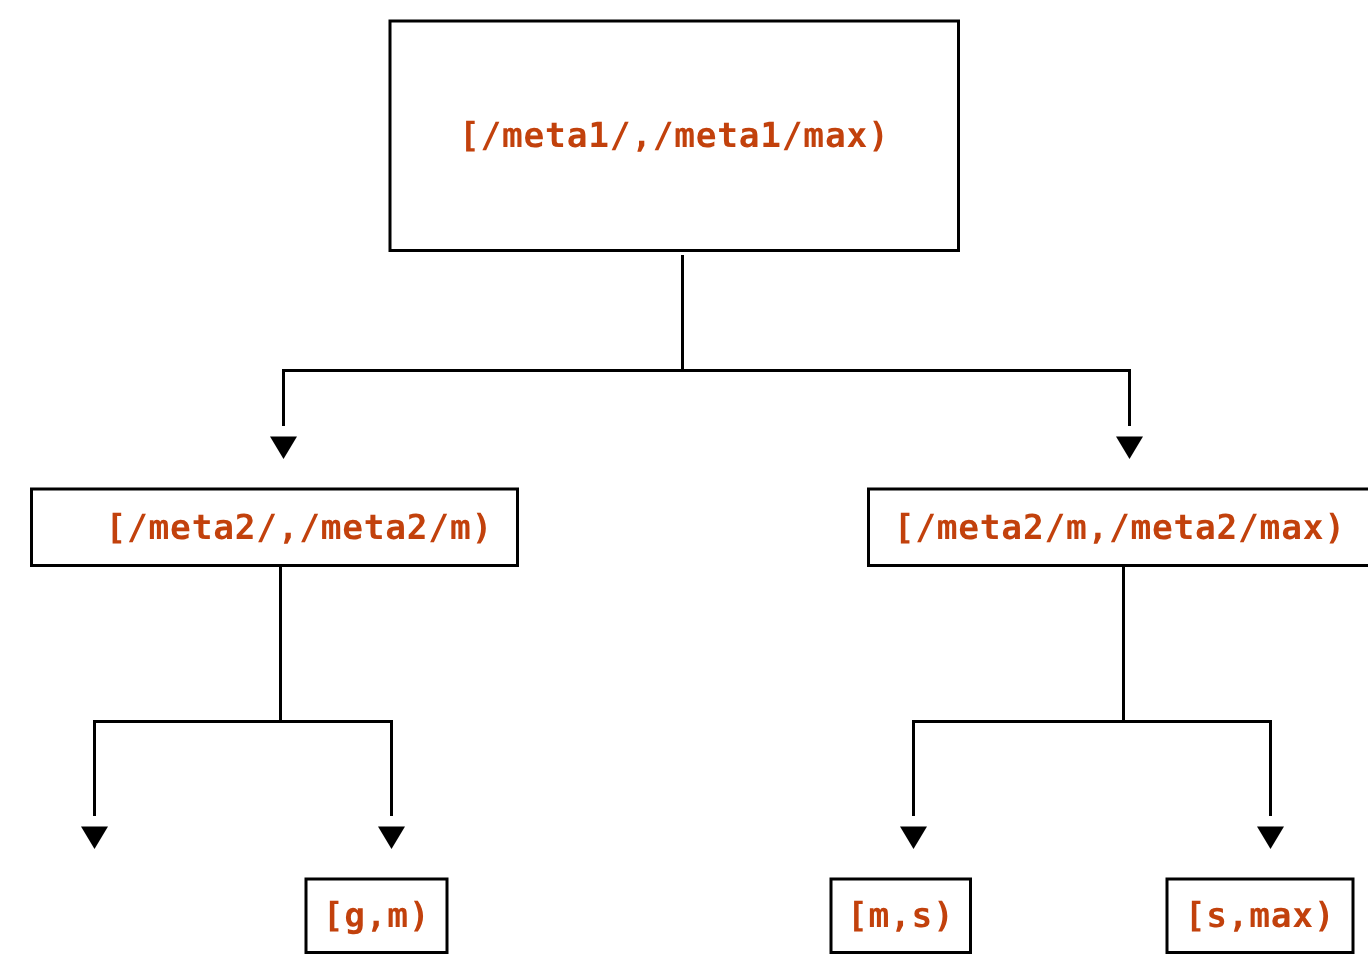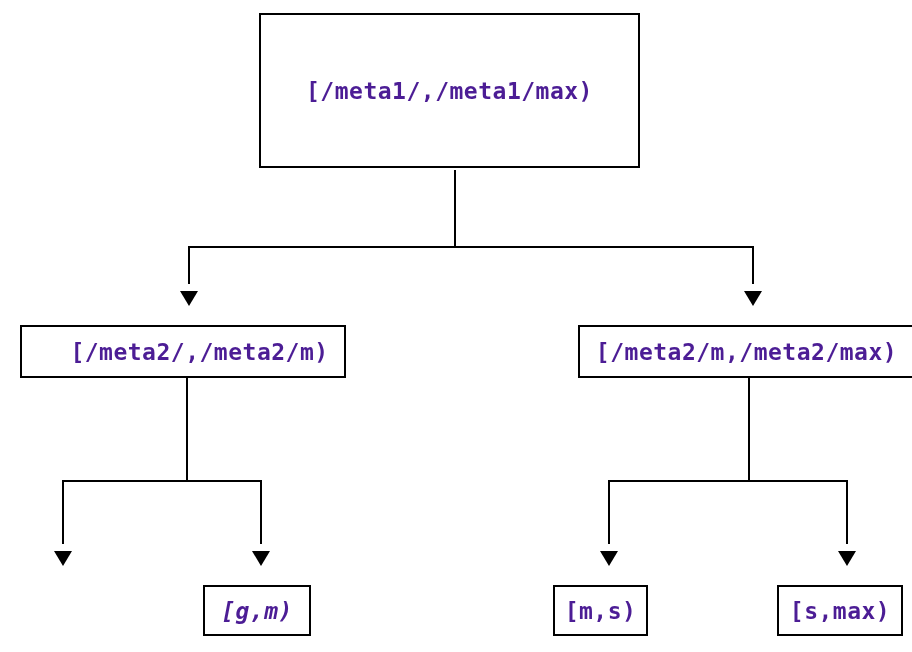--- a/index.html
+++ b/index.html
@@ -20,21 +20,21 @@
     box-sizing: border-box;
     border: 2px solid #000000;
     background: #ffffff;
     display: flex;
     align-items: center;
     justify-content: center;
   }
   .node-label {
     font-size: 23px;
     font-weight: 700;
-    color: #4c1d95;
+    color: #c2410c;
     white-space: pre;
     letter-spacing: 0.5px;
     text-align: center;
   }
   .line {
     position: absolute;
     background: #000000;
   }
   .arrow-down {
     position: absolute;
@@ -56,21 +56,21 @@
 
   <div class="node" style="left:20px; top:325px; width:326px; height:53px;padding-left:33px;">
     <span class="node-label">[/meta2/,/meta2/m)</span>
   </div>
 
   <div class="node" style="left:578px; top:325px; width:337px; height:53px;">
     <span class="node-label">[/meta2/m,/meta2/max)</span>
   </div>
 
 
-  <div class="node" style="left:203px; top:585px; width:108px; height:51px;font-style:italic;">
+  <div class="node" style="left:203px; top:585px; width:96px; height:51px;">
     <span class="node-label">[g,m)</span>
   </div>
 
   <div class="node" style="left:553px; top:585px; width:95px; height:51px;">
     <span class="node-label">[m,s)</span>
   </div>
 
   <div class="node" style="left:777px; top:585px; width:126px; height:51px;">
     <span class="node-label">[s,max)</span>
   </div>

